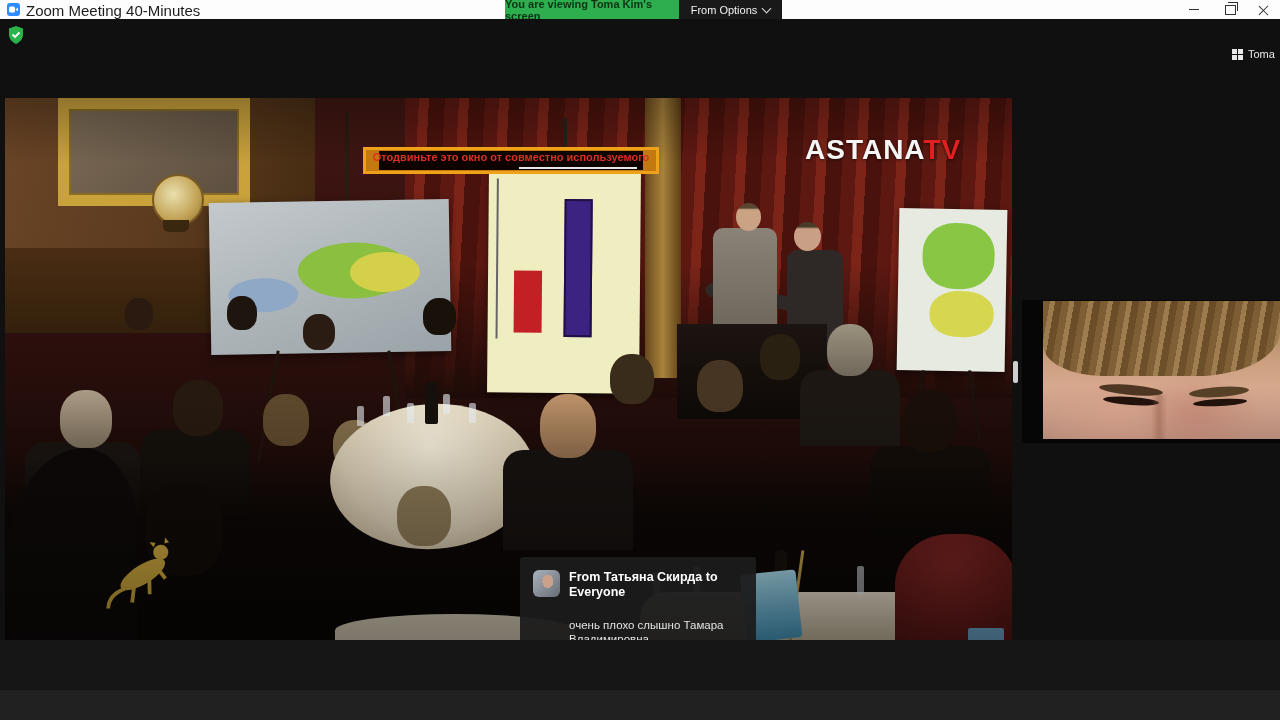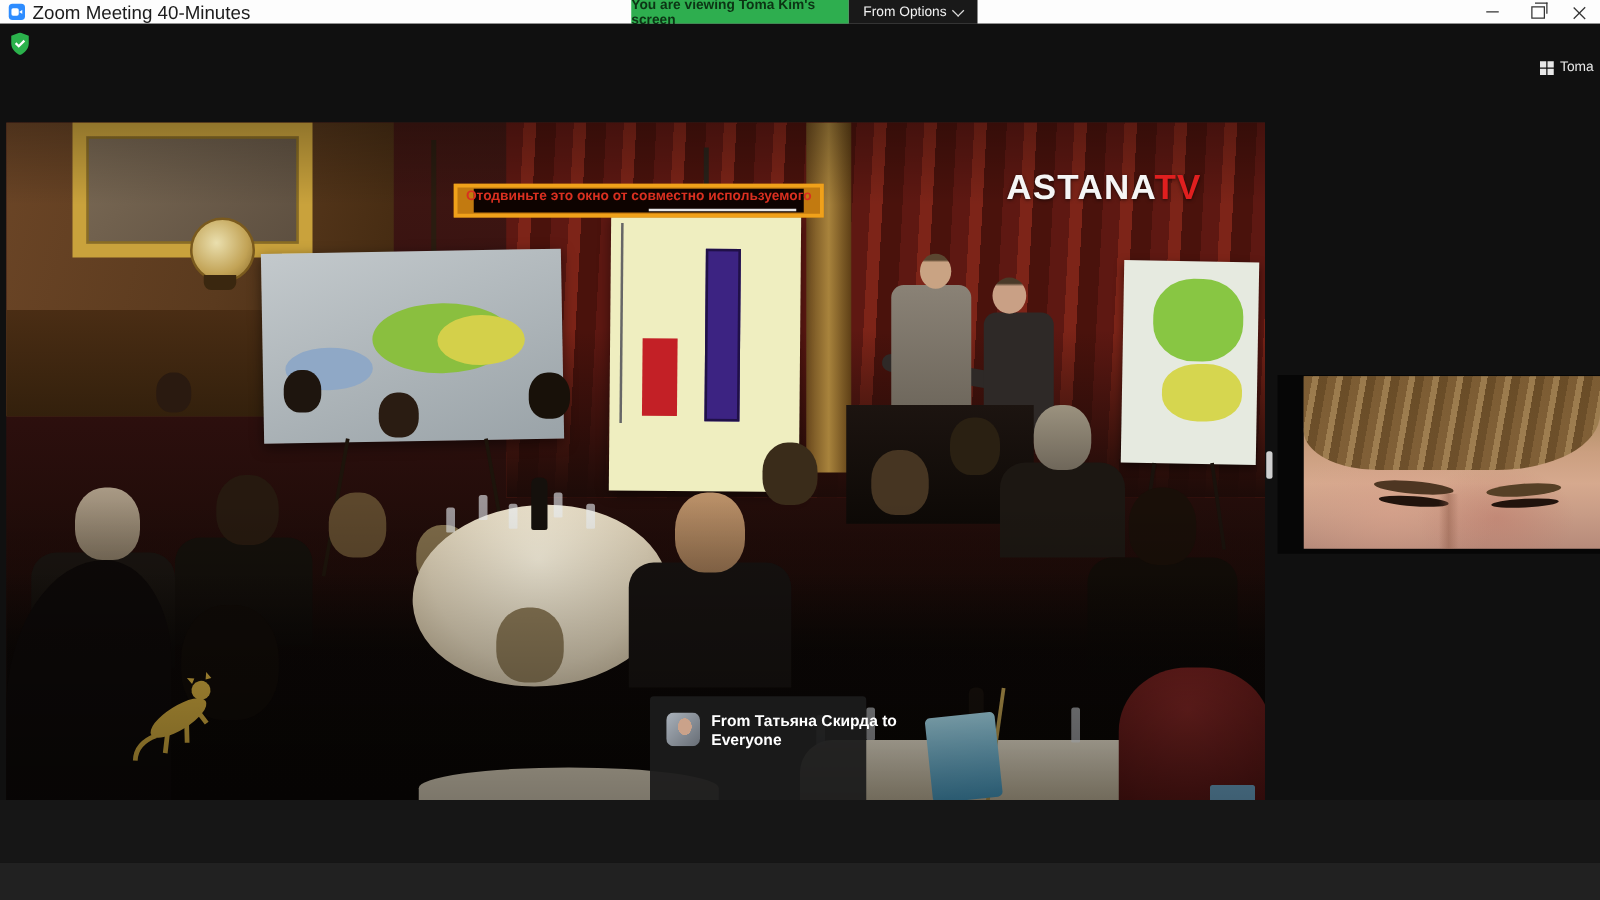--- a/index.html
+++ b/index.html
@@ -56,21 +56,21 @@
         background:radial-gradient(90px 60px at 65% 82%,rgba(190,120,105,.5),transparent 70%),
                    radial-gradient(120px 80px at 30% 78%,rgba(218,162,140,.6),transparent 70%),
                    linear-gradient(180deg,#7c5f3a 0%,#97764a 12%,#b5926a 26%,#cb9f80 44%,#d6a98e 62%,#c89c86 80%,#b68a7a 100%);}
   .pip-hair{position:absolute;left:0;top:0;width:100%;height:54%;opacity:.95;
         background:repeating-linear-gradient(100deg,#7c5c33 0 7px,#9c7c4e 7px 12px,#684b26 12px 19px);
         border-radius:0 0 35% 25% / 0 0 60% 42%;}
   .fb{position:absolute;border-radius:50%;}
   .handle{position:absolute;left:1013px;top:342px;width:5px;height:22px;background:#cfcfcf;border-radius:2px;}
 
   
-  .chatpop{position:absolute;left:520px;top:538px;width:173px;height:95px;background:rgba(28,28,28,.94);border-radius:3px;}
+  .chatpop{position:absolute;left:520px;top:538px;width:236px;height:95px;background:rgba(28,28,28,.94);border-radius:3px;}
   .avatar{position:absolute;left:13px;top:13px;width:27px;height:27px;border-radius:6px;
           background:radial-gradient(9px 11px at 55% 42%,#caa28a 60%,rgba(0,0,0,0) 62%),
                      linear-gradient(135deg,#aab2bb,#676d75);}
   .chat-hdr{position:absolute;left:49px;top:13px;width:152px;font-size:12.5px;line-height:15px;font-weight:bold;color:#fff;}
   .chat-msg{position:absolute;left:49px;top:61px;width:155px;font-size:11.5px;line-height:14px;color:#e3e3e3;}
 
   
   .toolbar{position:absolute;left:0;top:640px;width:1280px;height:50px;background:#161616;}
 
   
@@ -257,20 +257,21 @@
         <div class="fb" style="left:150px;top:98px;width:54px;height:7px;background:#21130c;transform:rotate(-3deg);"></div>
         <div class="abs" style="left:108px;top:94px;width:16px;height:44px;
              background:linear-gradient(90deg,rgba(0,0,0,0),rgba(140,90,70,.45),rgba(0,0,0,0));"></div>
       </div>
     </div>
     <div class="handle"></div>
 
     <div class="chatpop">
       <div class="avatar"></div>
       <div class="chat-hdr">From Татьяна Скирда to Everyone</div>
+      <div class="chat-msg">очень плохо слышно Тамара Владимировна</div>
     </div>
   </div>
 
   <div class="toolbar">
     
     
 
     
     
 

